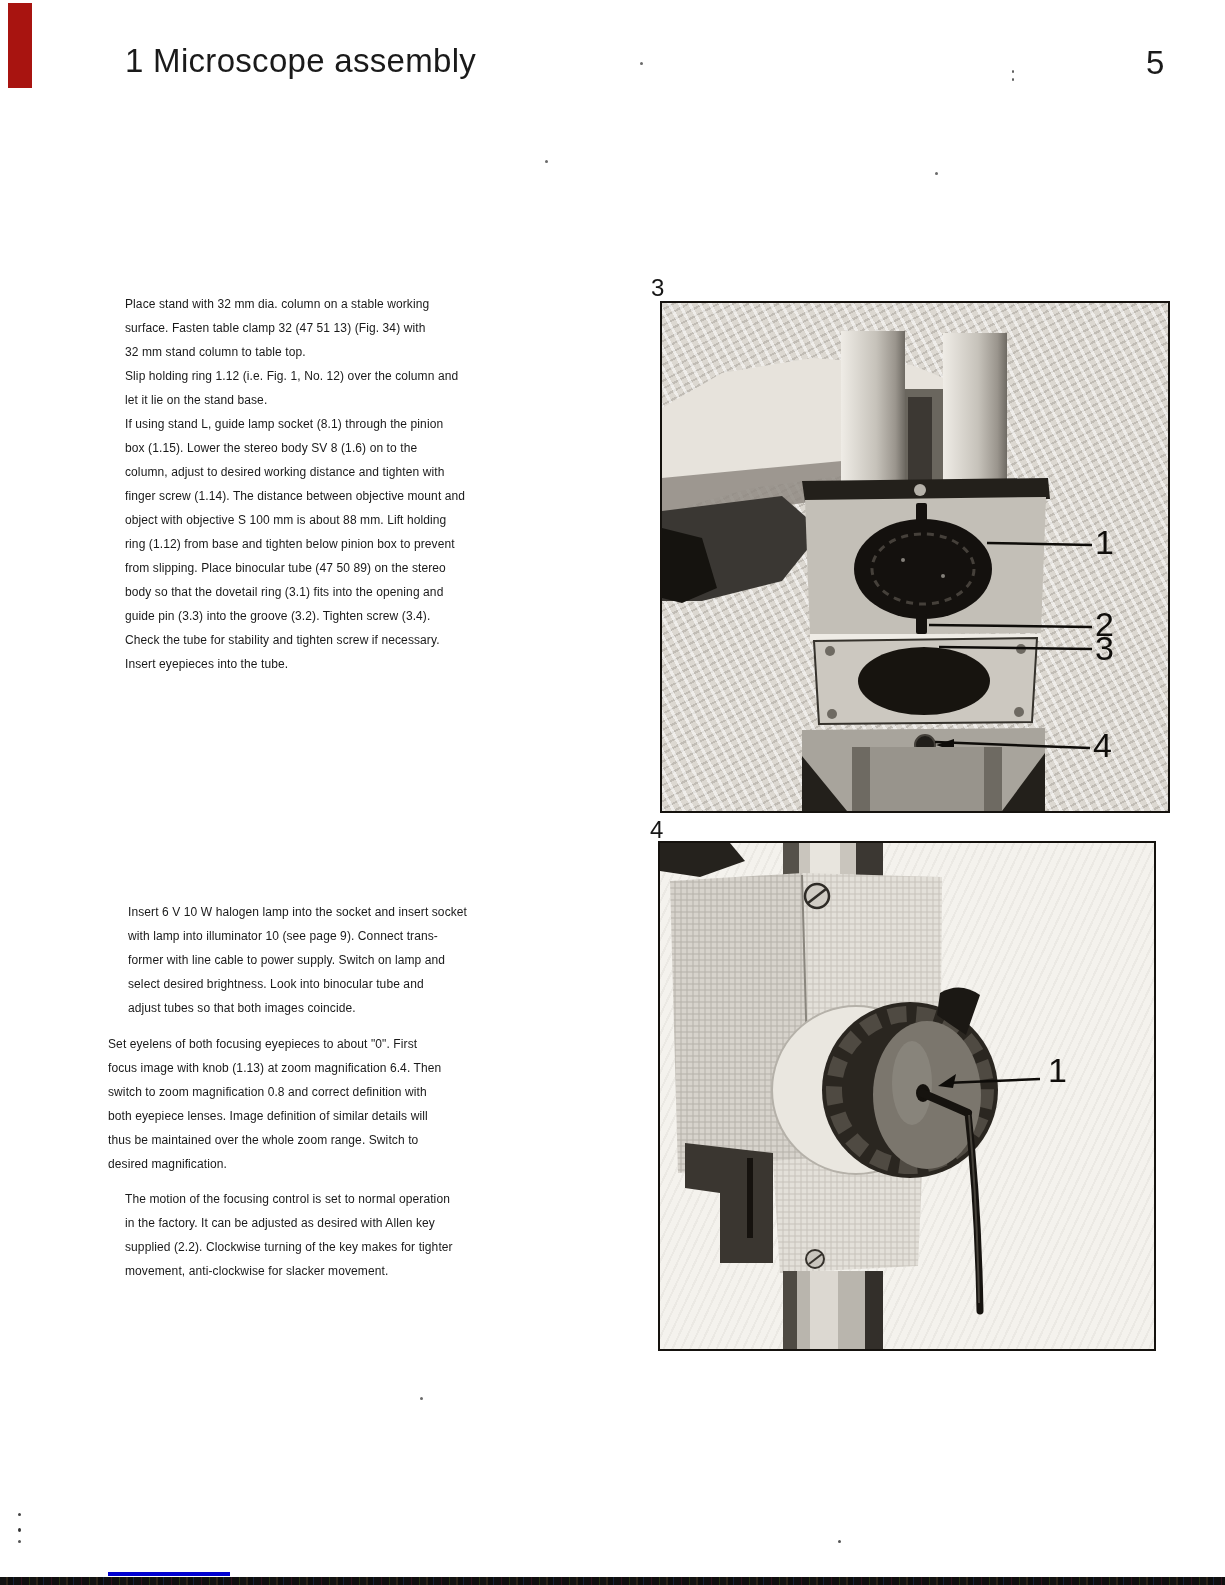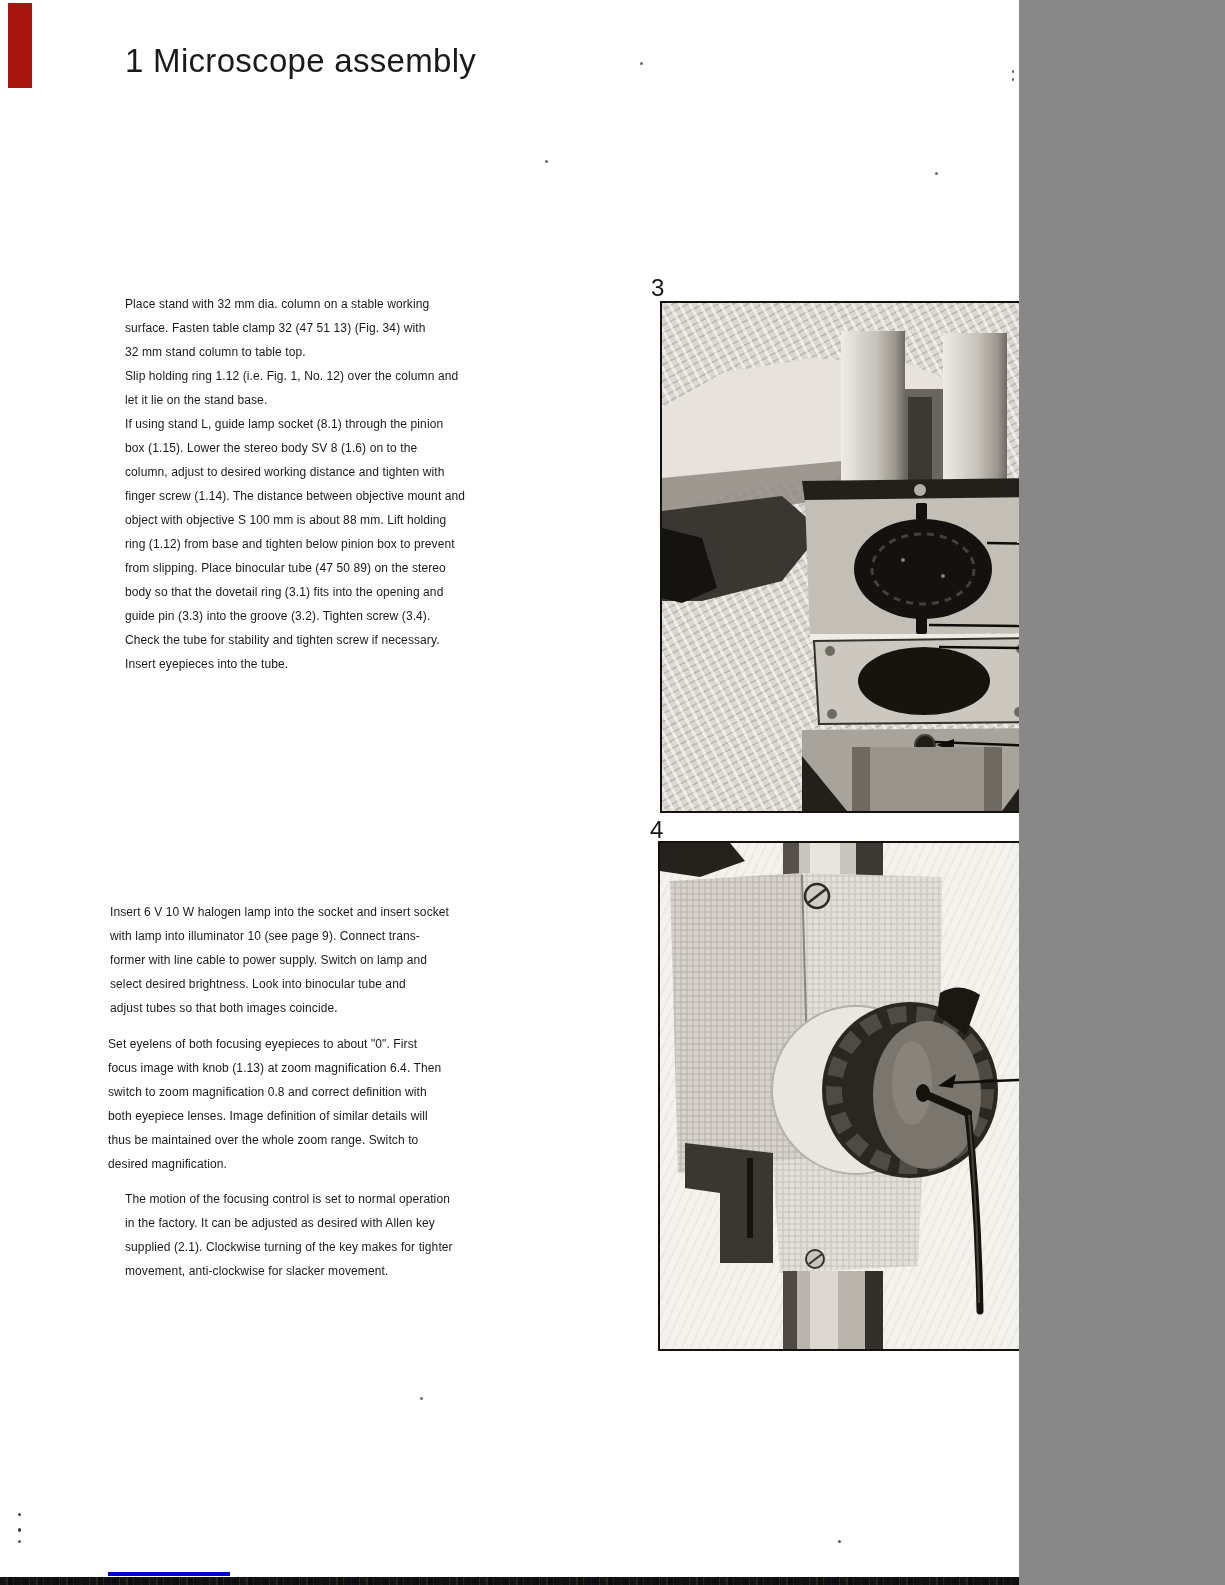--- a/index.html
+++ b/index.html
@@ -1,18 +1,18 @@
 <!DOCTYPE html>
 <html><head>
 <meta charset="utf-8">
 <style>
   html,body{margin:0;padding:0;background:#888;}
   #page{
     position:relative;
-    width:1019px;height:1585px;
+    width:1225px;height:1585px;
     background:#ffffff;
     font-family:"Liberation Sans", sans-serif;
     color:#1c1c1c;
     overflow:hidden;
     text-decoration:underline;
   }
   
   .h1{
     position:absolute;
     font-size:33px;letter-spacing:.3px;font-weight:400;color:#1a1a1a;
@@ -75,34 +75,34 @@
 column, adjust to desired working distance and tighten with
 finger screw (1.14). The distance between objective mount and
 object with objective S 100 mm is about 88 mm. Lift holding
 ring (1.12) from base and tighten below pinion box to prevent
 from slipping. Place binocular tube (47 50 89) on the stereo
 body so that the dovetail ring (3.1) fits into the opening and
 guide pin (3.3) into the groove (3.2). Tighten screw (3.4).
 Check the tube for stability and tighten screw if necessary.
 Insert eyepieces into the tube.</div>
 
-  <div class="bodytext" style="left:110px;top:900px;">Insert 6 V 10 W halogen lamp into the socket and insert socket
+  <div class="bodytext" style="left:128px;top:900px;">Insert 6 V 10 W halogen lamp into the socket and insert socket
 with lamp into illuminator 10 (see page 9). Connect trans-
 former with line cable to power supply. Switch on lamp and
 select desired brightness. Look into binocular tube and
 adjust tubes so that both images coincide.</div>
   <div class="bodytext" style="left:108px;top:1032px;">Set eyelens of both focusing eyepieces to about "0". First
 focus image with knob (1.13) at zoom magnification 6.4. Then
 switch to zoom magnification 0.8 and correct definition with
 both eyepiece lenses. Image definition of similar details will
 thus be maintained over the whole zoom range. Switch to
 desired magnification.</div>
   <div class="bodytext" style="left:125px;top:1187px;">The motion of the focusing control is set to normal operation
 in the factory. It can be adjusted as desired with Allen key
-supplied (2.1). Clockwise turning of the key makes for tighter
+supplied (2.2). Clockwise turning of the key makes for tighter
 movement, anti-clockwise for slacker movement.</div>
 
   <div class="figlabel" style="left:651px;top:276px;">3</div>
   <div class="figure" id="fig3">
     <svg width="506" height="508" viewBox="0 0 506 508">
       <defs>
         <linearGradient id="tubeGrad" x1="0" y1="0" x2="1" y2="0">
           <stop offset="0" stop-color="#efece6"></stop>
           <stop offset=".55" stop-color="#c6c2ba"></stop>
           <stop offset=".85" stop-color="#9a958d"></stop>

